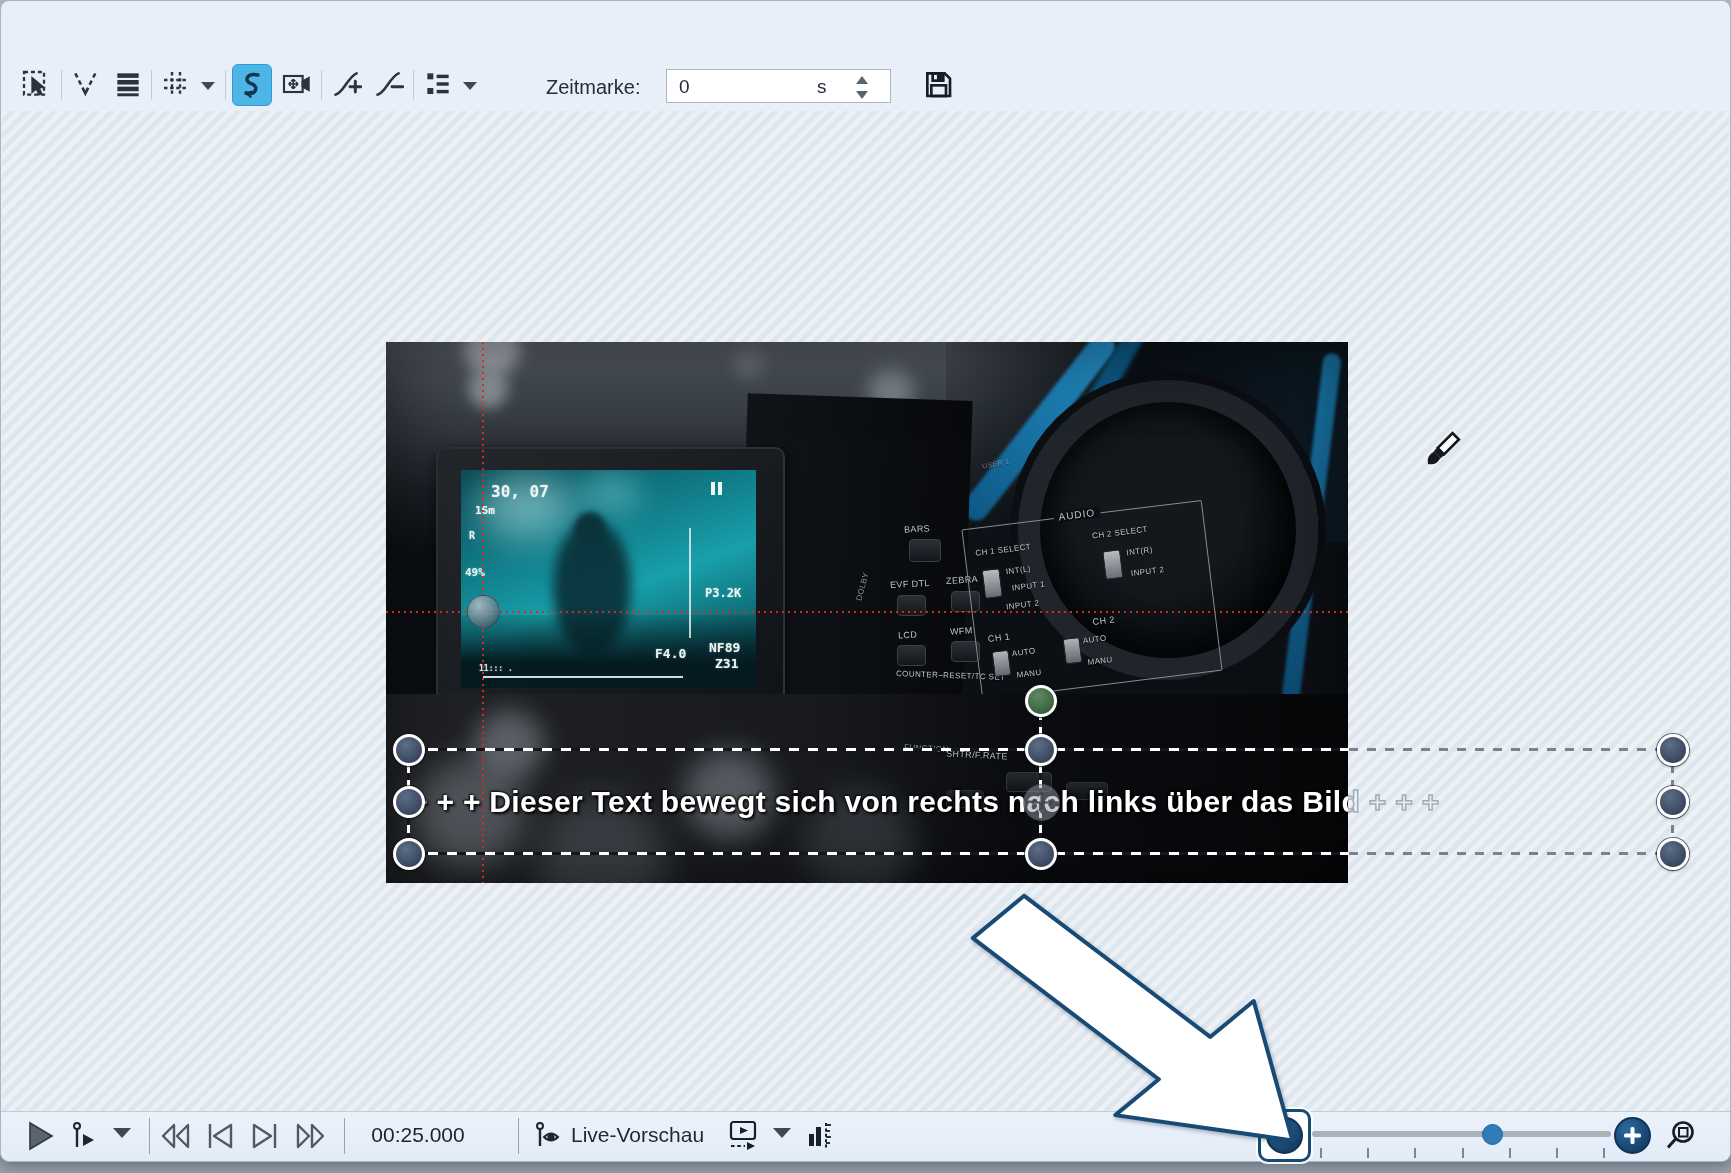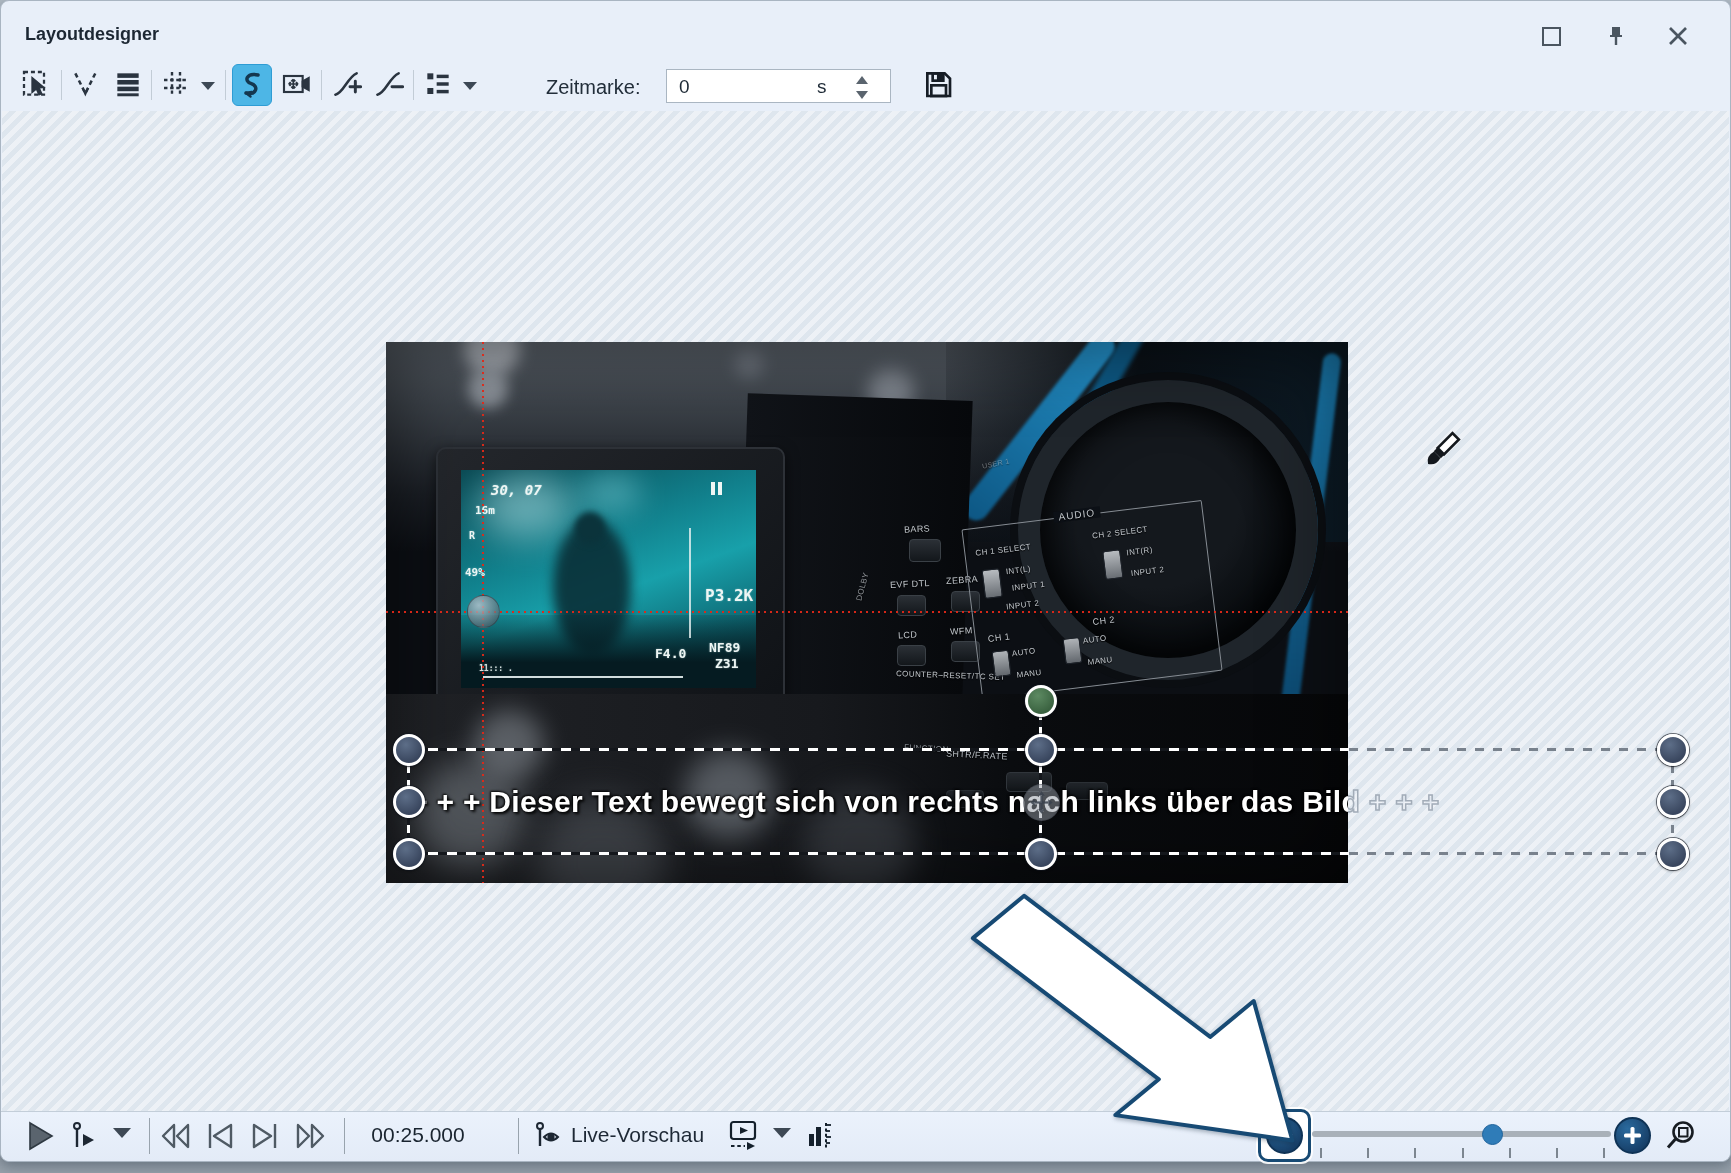--- a/index.html
+++ b/index.html
@@ -88,38 +88,20 @@
   #minus-highlight{position:absolute;left:1257px;top:-3px;width:53px;height:53px;border-radius:10px;background:#fff;border:3px solid #174a74;box-sizing:border-box;box-shadow:0 0 0 2px rgba(255,255,255,.9);}
   
   #big-cursor{position:absolute;left:938px;top:866px;z-index:40;filter:drop-shadow(1px 2px 2px rgba(20,40,60,.35));}
   #brush-cursor{position:absolute;left:1408px;top:315px;z-index:30;}
 </style>
 </head>
 <body>
 
 <div id="window">
 
-  <div id="titlebar">
-    <div id="title">Layoutdesigner</div>
-    <div class="winbtn" style="left:1537px;">
-      <span style="display:block;width:15px;height:15px;border:2px solid #4a5560;"></span>
-    </div>
-    <div class="winbtn" style="left:1602px;">
-      <svg width="20" height="22" viewBox="0 0 20 22">
-        <path d="M6,2 h8 v8 h2 v2 H4 v-2 h2 Z" fill="#4a5560"></path>
-        <line x1="10" y1="12" x2="10" y2="20" stroke="#4a5560" stroke-width="2.4"></line>
-      </svg>
-    </div>
-    <div class="winbtn" style="left:1664px;">
-      <svg width="20" height="20" viewBox="0 0 20 20">
-        <line x1="2" y1="2" x2="18" y2="18" stroke="#4a5560" stroke-width="2.6"></line>
-        <line x1="18" y1="2" x2="2" y2="18" stroke="#4a5560" stroke-width="2.6"></line>
-      </svg>
-    </div>
-  </div>
 
   <div id="toolbar">
     <div class="tbtn" style="left:16px;">
       <svg width="32" height="32" viewBox="0 0 24 24" fill="none" stroke="#2a3440" stroke-width="1.7">
         <rect x="3" y="3" width="15" height="17" stroke-dasharray="3 2.2"></rect>
         <path d="M9,7 L9,18.5 L12.3,15.7 L14.2,20.2 L16.3,19.2 L14.4,14.9 L18,14.6 Z" fill="#2a3440" stroke-width="1"></path>
       </svg>
     </div>
     <div class="tsep" style="left:60px;"></div>
     <div class="tbtn" style="left:66px;">
@@ -224,26 +206,26 @@
 
       <div class="abs" style="left:356px;top:55px;width:225px;height:330px;transform:rotate(2deg);background:linear-gradient(90deg,#111419,#07090c);"></div>
 
       <div class="abs" style="left:50px;top:105px;width:345px;height:265px;border-radius:10px;background:linear-gradient(135deg,#24272c,#0f1216);border:2px solid #2d3137;box-shadow:0 4px 14px rgba(0,0,0,.6);"></div>
       <div class="abs" style="left:75px;top:128px;width:295px;height:218px;overflow:hidden;background:linear-gradient(160deg,#0a4a54 0%,#11808c 35%,#18a0aa 55%,#0e6a75 78%,#073840 100%);">
         <div class="blob" style="left:18px;top:6px;width:95px;height:62px;background:#bfeef2;filter:blur(18px);opacity:.5;"></div>
         <div class="blob" style="left:120px;top:2px;width:60px;height:42px;background:#8adfe8;filter:blur(14px);opacity:.4;"></div>
         <div class="blob" style="left:92px;top:50px;width:78px;height:135px;background:#0a2f37;filter:blur(6px);opacity:.9;"></div>
         <div class="blob" style="left:114px;top:42px;width:30px;height:32px;background:#0b333b;filter:blur(3px);"></div>
         <div class="abs" style="left:0;top:145px;width:295px;height:73px;background:linear-gradient(180deg,rgba(5,27,33,.15),#051b21 65%);"></div>
-        <div class="lcdtext" style="left:30px;top:12px;font-size:14px;font-style:italic;">30, 07</div>
+        <div class="lcdtext" style="left:30px;top:12px;font-size:16px;">30, 07</div>
         <div class="lcdtext" style="left:14px;top:34px;font-size:11px;">16m</div>
         <div class="abs" style="left:250px;top:12px;width:4px;height:13px;background:#eef6f4;box-shadow:7px 0 0 #eef6f4;"></div>
         <div class="lcdtext" style="left:8px;top:60px;font-size:10px;">R</div>
         <div class="lcdtext" style="left:4px;top:96px;font-size:11px;">49%</div>
-        <div class="lcdtext" style="left:244px;top:116px;font-size:16px;">P3.2K</div>
+        <div class="lcdtext" style="left:244px;top:116px;font-size:12px;">P3.2K</div>
         <div class="lcdtext" style="left:194px;top:176px;font-size:13px;">F4.0</div>
         <div class="lcdtext" style="left:248px;top:170px;font-size:13px;">NF89</div>
         <div class="lcdtext" style="left:254px;top:186px;font-size:13px;">Z31</div>
         <div class="lcdtext" style="left:18px;top:194px;font-size:8px;opacity:.9;">11::: .</div>
         <div class="abs" style="left:22px;top:206px;width:200px;height:2px;background:#e8f2f2;opacity:.9;"></div>
         <div class="abs" style="left:228px;top:58px;width:2px;height:110px;background:#e8f2f2;opacity:.8;"></div>
       </div>
 
       <div class="lbl" style="left:518px;top:182px;transform:rotate(-3deg);">BARS</div>
       <div class="btnDark" style="left:523px;top:197px;width:30px;height:21px;"></div>

